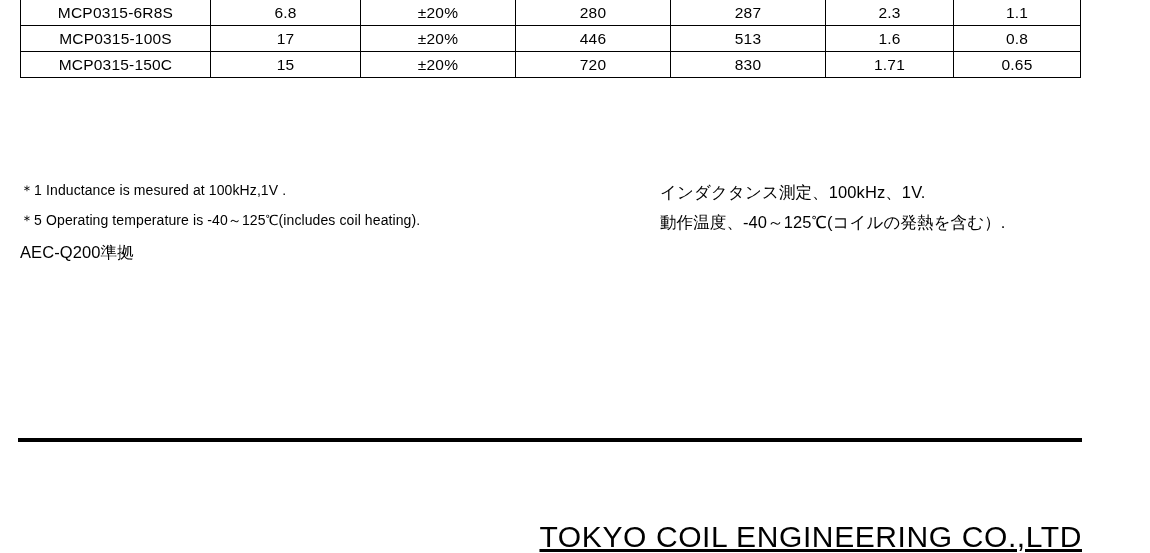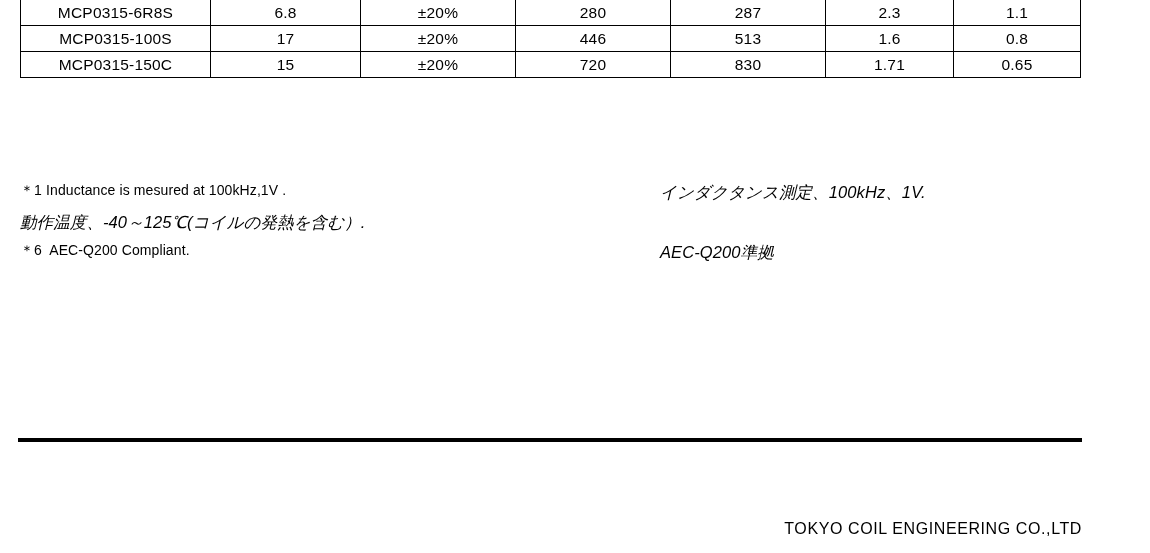--- a/index.html
+++ b/index.html
@@ -64,43 +64,43 @@
   .note-en {
     width: 640px;
     font-size: 14px;
     white-space: nowrap;
     letter-spacing: 0.1px;
   }
   .note-jp {
     font-size: 16.5px;
     white-space: nowrap;
     letter-spacing: 0.1px;
-    font-style: italic;
   }
   .note-en .mark {
     display: inline-block;
     min-width: 26px;
   }
 
   
   .footer-rule {
     position: absolute;
     left: 18px;
     top: 438px;
     width: 1064px;
     height: 4px;
     background: #000000;
   }
   .company {
     position: absolute;
     right: 68px;
     top: 520px;
-    font-size: 16px;
+    font-size: 30px;
     letter-spacing: 0.6px;
     white-space: nowrap;
+    text-decoration: underline;
   }
 </style>
 </head>
 <body>
 
 <div class="page">
 
   <table class="spec-table">
     <colgroup>
       <col class="col-part">
@@ -141,24 +141,24 @@
       </tr>
     </tbody>
   </table>
 
   <div class="notes">
     <div class="note-row">
       <div class="note-en"><span class="mark">＊1</span><span>Inductance is mesured at 100kHz,1V .</span></div>
       <div class="note-jp">インダクタンス測定、100kHz、1V.</div>
     </div>
     <div class="note-row">
+      <div class="note-en"><span class="mark">＊5</span><span>Operating temperature is -40～125℃(includes coil heating).</span></div>
       <div class="note-jp">動作温度、-40～125℃(コイルの発熱を含む）.</div>
     </div>
     <div class="note-row">
-      <div class="note-en"><span class="mark">＊6</span><span> AEC-Q200  Compliant.</span></div>
       <div class="note-jp">AEC-Q200準拠</div>
     </div>
   </div>
 
   <div class="footer-rule"></div>
   <div class="company">TOKYO COIL ENGINEERING CO.,LTD</div>
 
 </div>
 
 </body></html>

